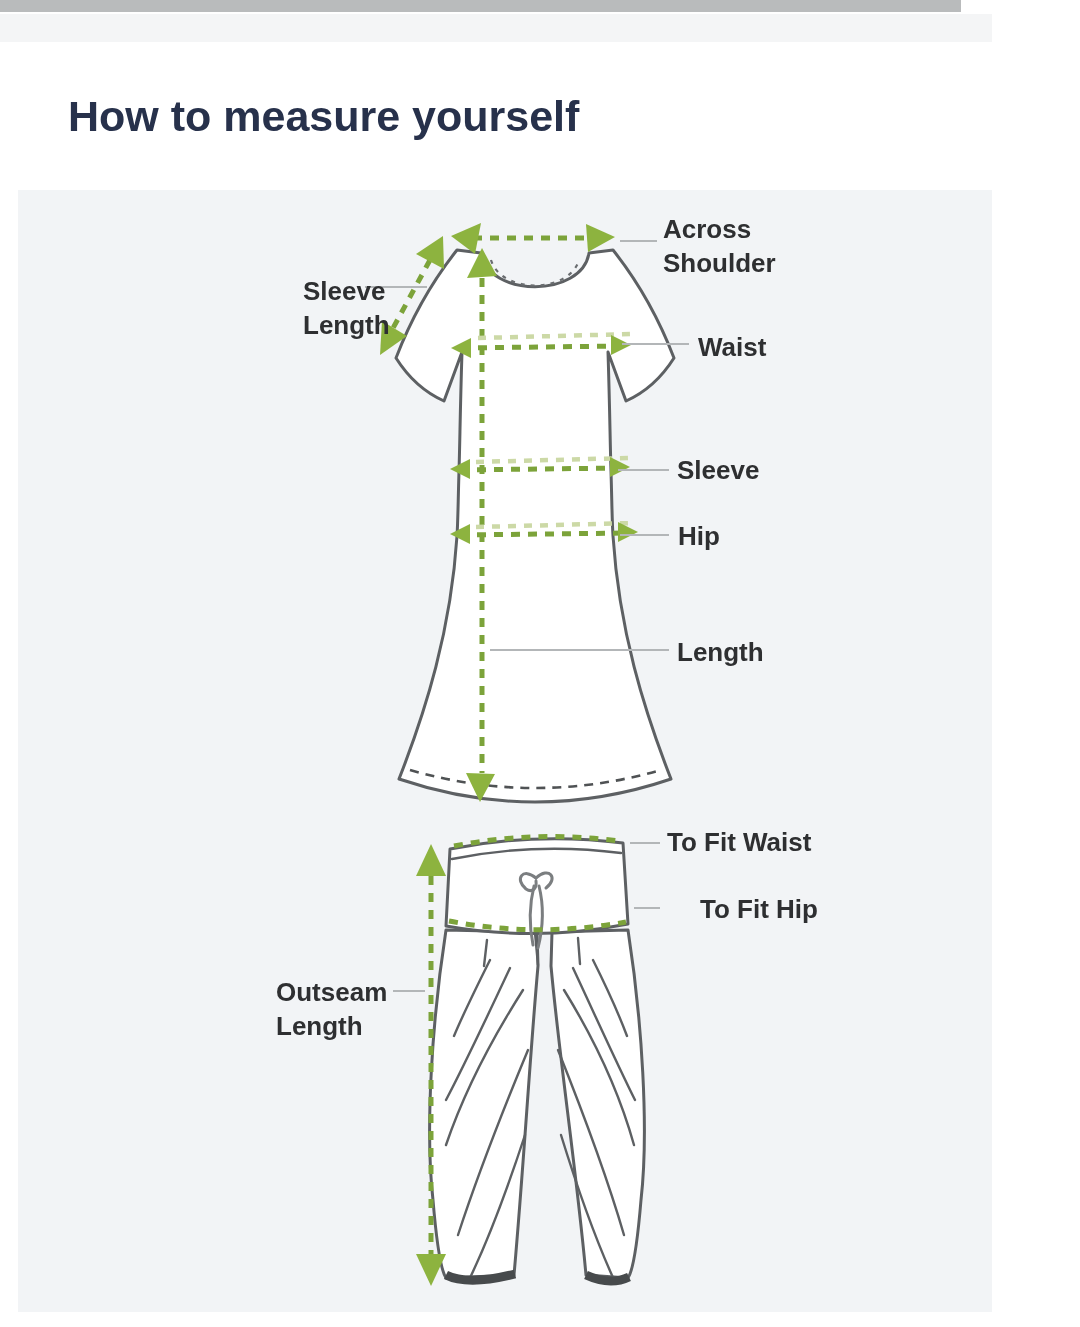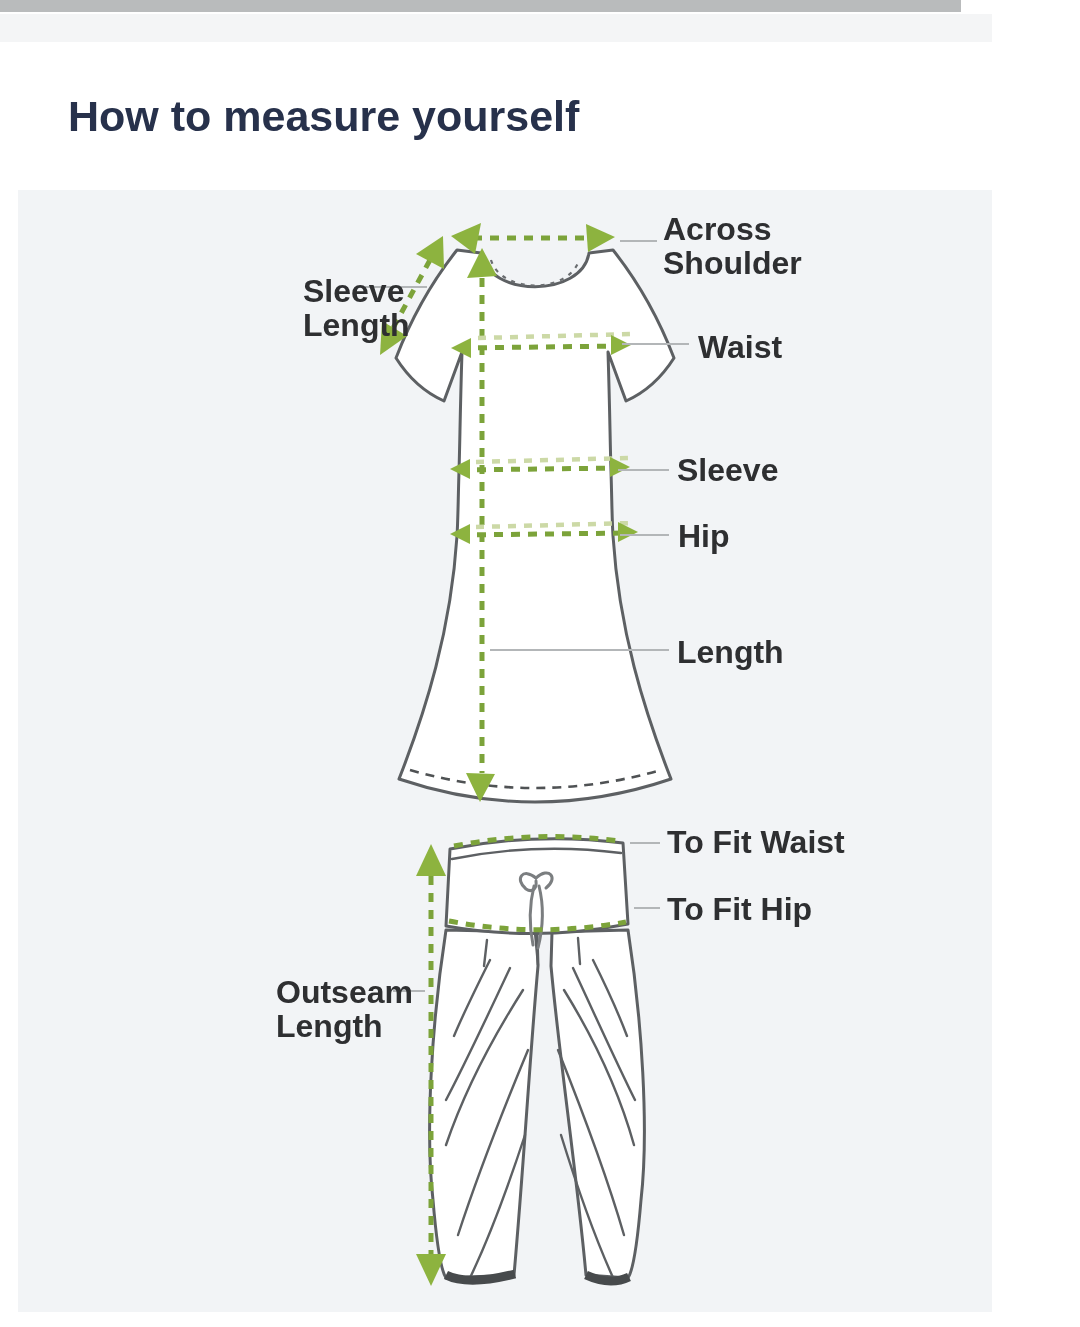--- a/index.html
+++ b/index.html
@@ -10,21 +10,21 @@
   html,body{margin:0;padding:0;background:#ffffff;}
   .page{position:relative;width:992px;height:1327px;background:#ffffff;overflow:hidden;
         font-family:"Liberation Sans", sans-serif;}
   .top-bar{position:absolute;left:0;top:0;width:961px;height:12px;background:var(--topbar);}
   .top-strip{position:absolute;left:0;top:14px;width:1080px;height:28px;background:var(--strip);}
   .page-title{position:absolute;left:68px;top:92px;margin:0;
 
               font-size:43px;font-weight:700;color:var(--title);letter-spacing:0px;}
   .panel{position:absolute;left:18px;top:190px;width:1042px;height:1122px;background:var(--panel-bg);}
   .panel svg{position:absolute;left:0;top:0;}
-  .diagram-label{position:absolute;font-size:32px;line-height:34px;font-weight:700;
+  .diagram-label{position:absolute;font-size:26px;line-height:34px;font-weight:700;
                  color:var(--label);white-space:nowrap;}
   .diagram-label span{display:block;}
   
   .outline{fill:#ffffff;stroke:var(--outline);stroke-width:3;stroke-linejoin:round;stroke-linecap:round;}
   .thin{fill:none;stroke:var(--outline);stroke-width:2.4;stroke-linecap:round;}
   .hem{fill:none;stroke:#474a4c;stroke-width:9;stroke-linecap:butt;}
   .gdash{fill:none;stroke:var(--green-dark);stroke-width:5;stroke-dasharray:9 8;}
   .gdash-l{fill:none;stroke:var(--green-light);stroke-width:4.5;stroke-dasharray:8 8;}
   .garrow{fill:var(--green);stroke:none;}
   .trim{fill:none;stroke:#6a6d70;stroke-width:2.2;stroke-dasharray:4 6;}
@@ -152,20 +152,20 @@
     </div>
     <div class="diagram-label" style="left:285px;top:84px">
       <span>Sleeve</span>
       <span>Length</span>
     </div>
     <div class="diagram-label" style="left:680px;top:140px">Waist</div>
     <div class="diagram-label" style="left:659px;top:263px">Sleeve</div>
     <div class="diagram-label" style="left:660px;top:329px">Hip</div>
     <div class="diagram-label" style="left:659px;top:445px">Length</div>
     <div class="diagram-label" style="left:649px;top:635px">To Fit Waist</div>
-    <div class="diagram-label" style="left:649px;top:702px">To Fit Hip</div>
+    <div class="diagram-label" style="left:682px;top:702px">To Fit Hip</div>
     <div class="diagram-label" style="left:258px;top:785px">
       <span>Outseam</span>
       <span>Length</span>
     </div>
 
   </div>
 </div>
 
 </body></html>

